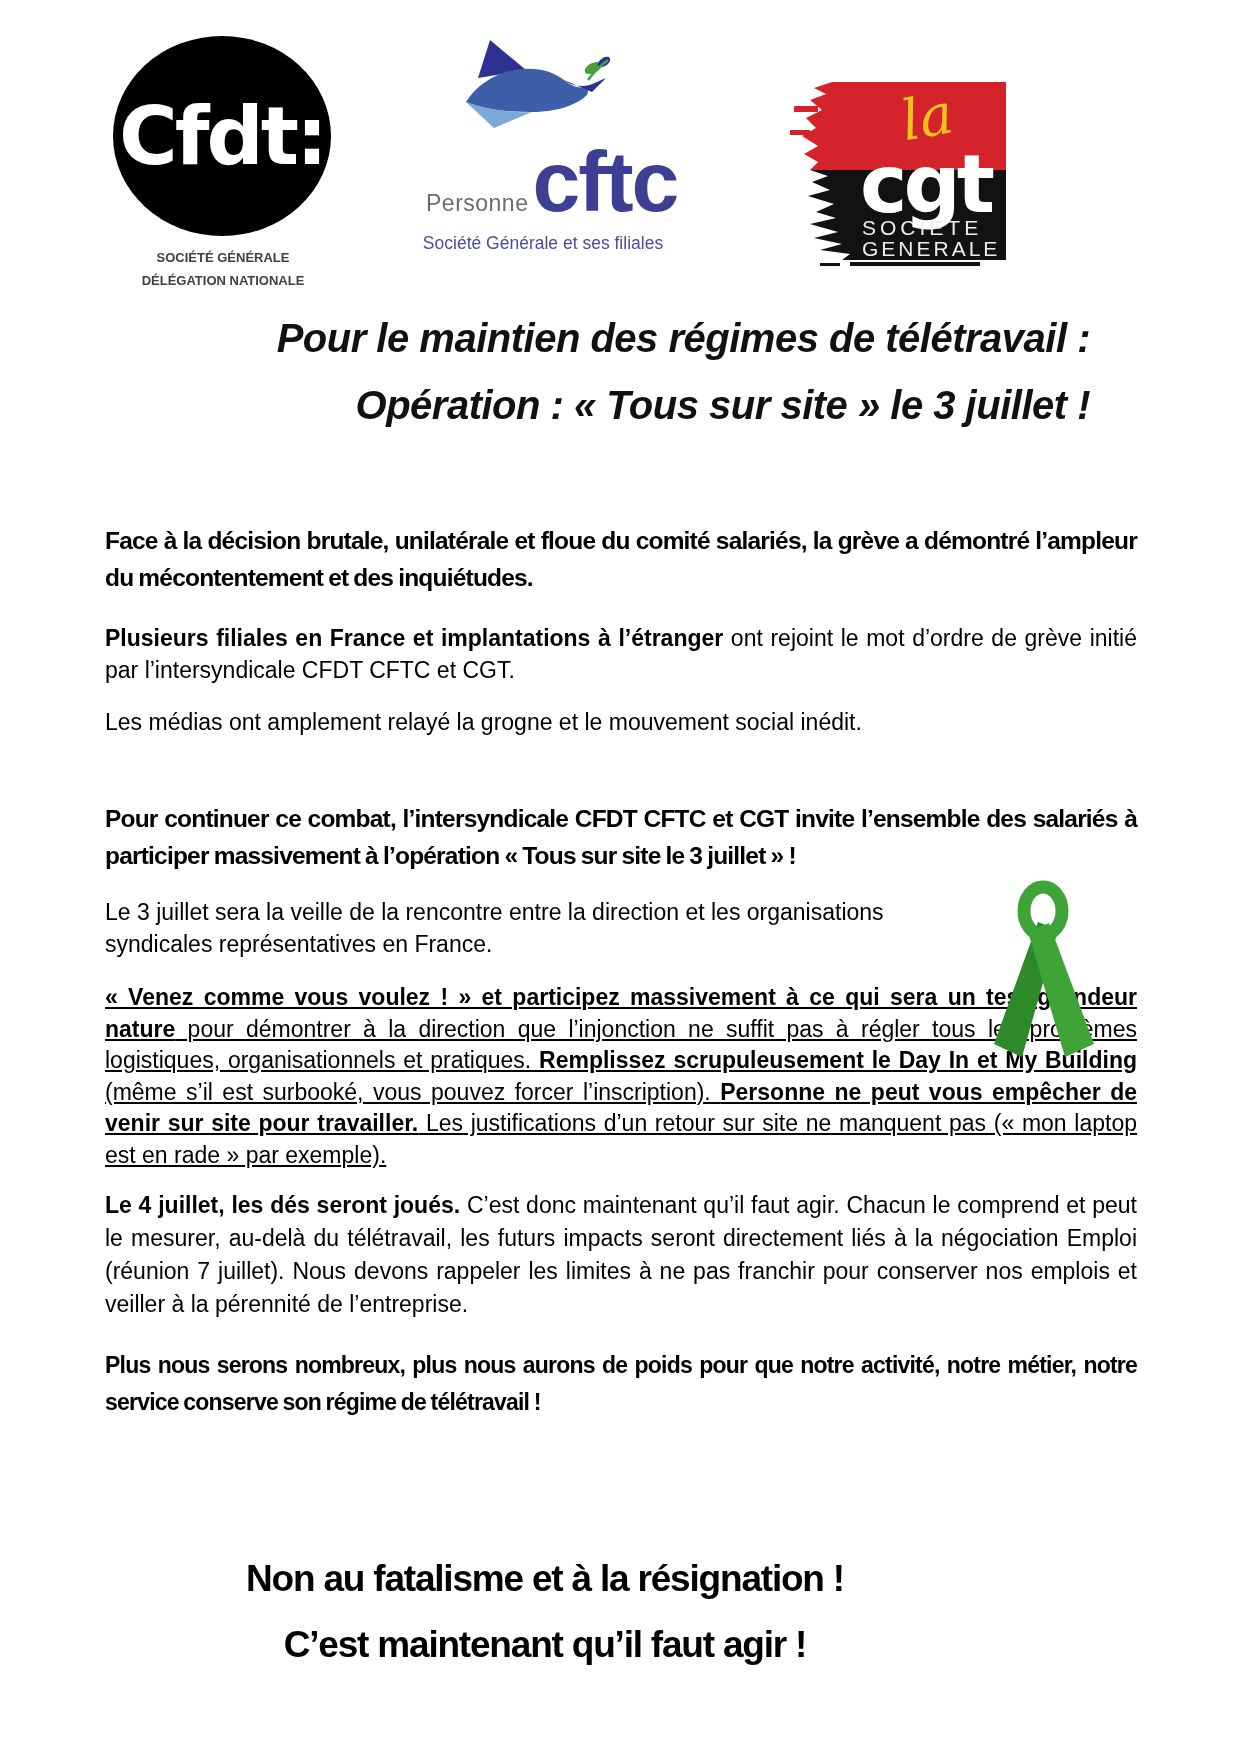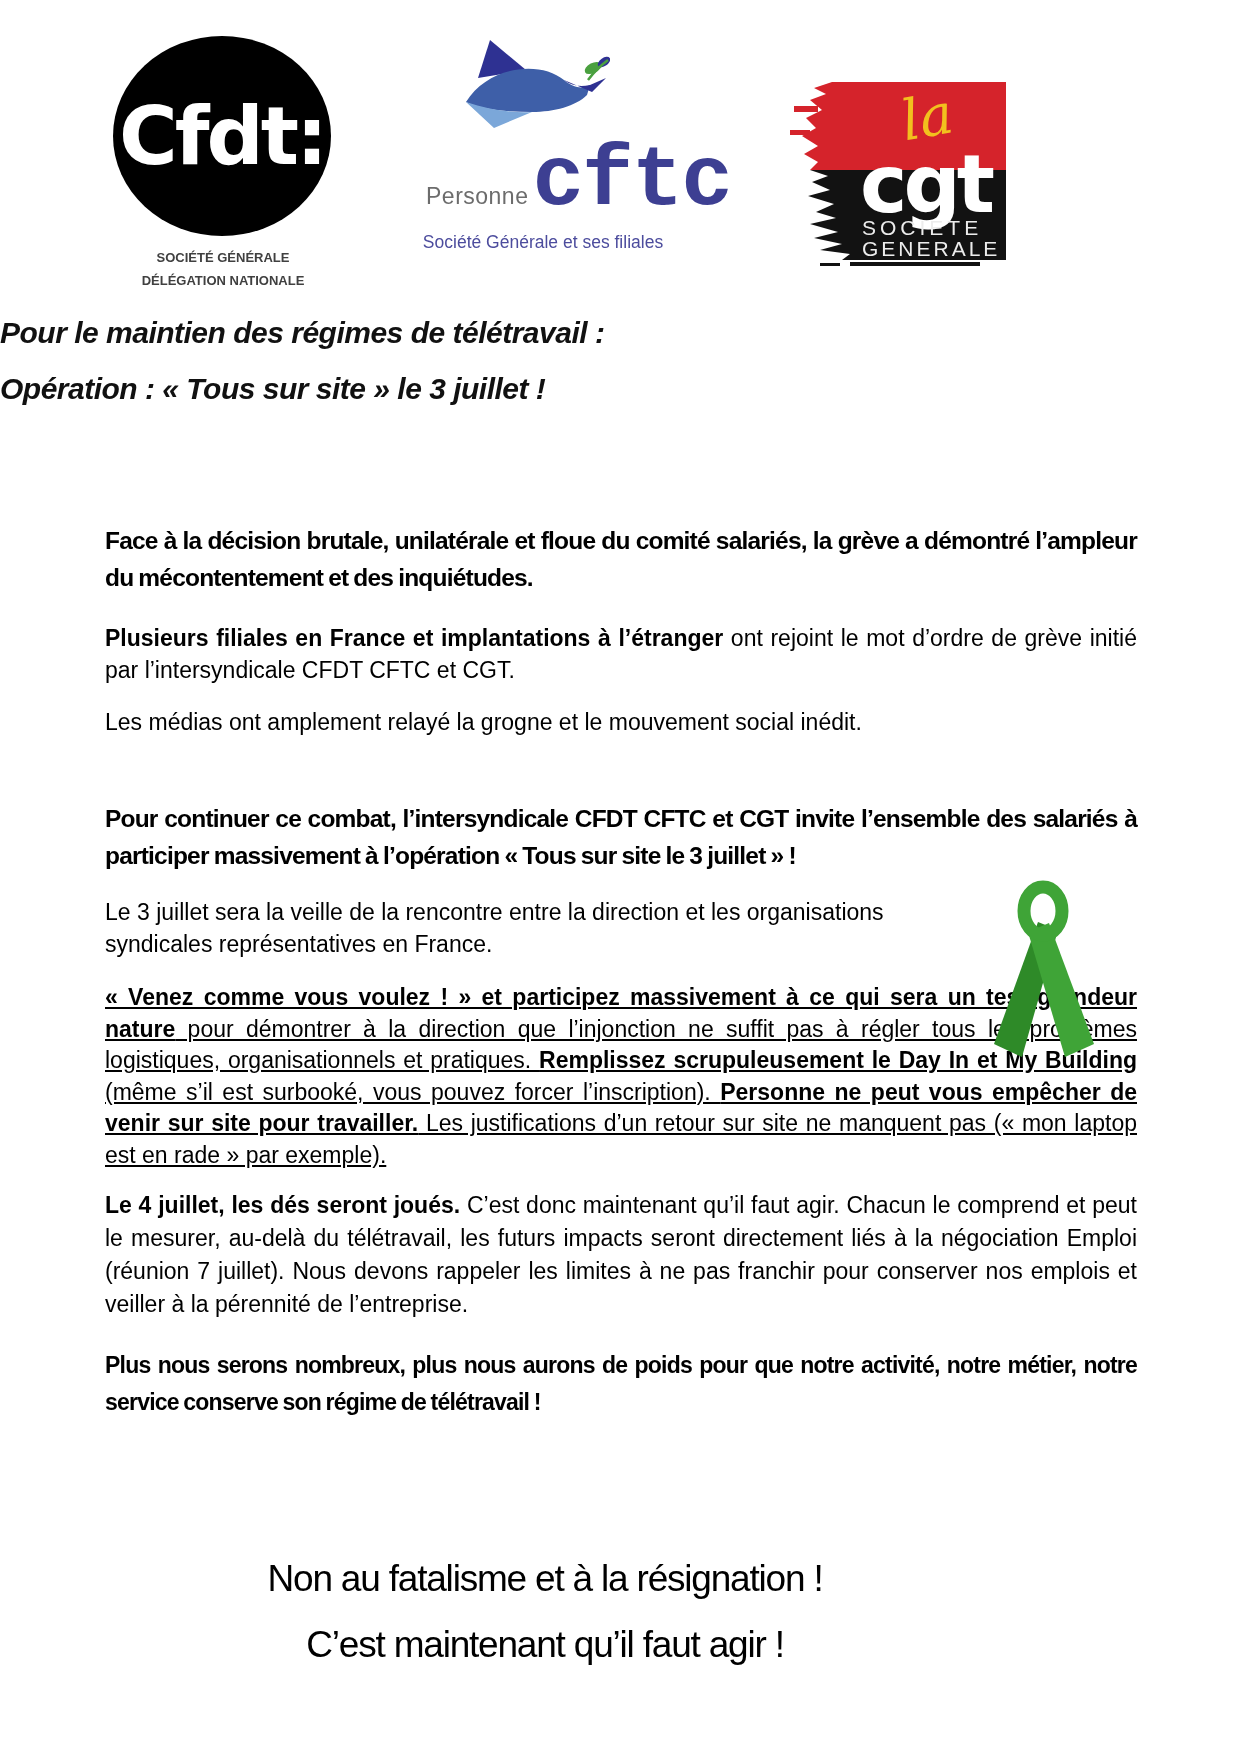--- a/index.html
+++ b/index.html
@@ -18,29 +18,29 @@
   .cfdt-oval .cfdt-word {
     color:#fff; font-weight:bold; font-size:80px; letter-spacing:-3px;
     font-family:"DejaVu Sans", sans-serif;
   }
   .cfdt-sub { margin-top:10px; color:#404040; font-weight:bold; font-size:13px; line-height:23px; letter-spacing:0px; }
 
   .cftc-logo { position:absolute; left:418px; top:40px; width:250px; }
   .cftc-dove { display:block; margin-left:42px; }
   .cftc-row { display:flex; align-items:baseline; margin-top:2px; margin-left:8px; }
   .cftc-syndicat { color:#6c6c6c; font-size:23px; letter-spacing:0.5px; }
-  .cftc-name { color:#3d3f92; font-weight:bold; font-size:86px; line-height:70px; letter-spacing:-2px; margin-left:4px; font-family:Liberation Mono, monospace; }
+  .cftc-name { color:#3d3f92; font-weight:bold; font-size:86px; line-height:70px; letter-spacing:-2px; margin-left:4px; font-family:Liberation Sans, sans-serif; }
   .cftc-sub { margin-top:16px; text-align:center; color:#4c4c9d; font-size:17.5px; }
 
   .cgt-logo { position:absolute; left:780px; top:72px; }
 
   
   .doc-title {
-    position:absolute; top:316px; left:0; width:1090px; text-align:left;
-    font-weight:bold; font-style:italic; font-size:30px; letter-spacing:-0.5px; color:#111;
+    position:absolute; top:316px; left:0; width:1090px; text-align:right;
+    font-weight:bold; font-style:italic; font-size:40px; letter-spacing:-0.5px; color:#111;
   }
   .doc-title .t2 { margin-top:22px; }
 
   
   .body-col { position:absolute; left:105px; top:522px; width:1032px; font-size:23px; line-height:32px; color:#000; }
   .body-col p { margin:0; }
   .bc { font-weight:bold; letter-spacing:-0.8px; word-spacing:-1px; }
   .b  { font-weight:bold; }
   .p1 { font-size:24.5px; line-height:37px; text-align:justify; margin-bottom:26px !important; }
   .p2 { text-align:justify; margin-bottom:20px !important; }
@@ -50,21 +50,21 @@
   .p6 { max-width:880px; margin-bottom:22px !important; }
   .p7 { text-align:justify; line-height:31.5px; margin-bottom:18px !important;text-decoration:underline; }
   .p8 { text-align:justify; line-height:33px; margin-bottom:26px !important; }
   .p9 { font-size:23px; line-height:37px; text-align:justify; }
 
   .ribbon { position:absolute; left:972px; top:880px; }
 
   
   .slogan {
     position:absolute; top:1558px; left:0; width:1090px; text-align:center;
-    font-weight:normal; font-size:37px; letter-spacing:-1.2px; color:#000;
+    font-weight:bold; font-size:37px; letter-spacing:-1.2px; color:#000;
   }
   .slogan .s2 { margin-top:24px; }
 </style>
 </head>
 <body>
 
 <div class="page">
 
   <div class="cfdt-logo">
     <div class="cfdt-oval">

